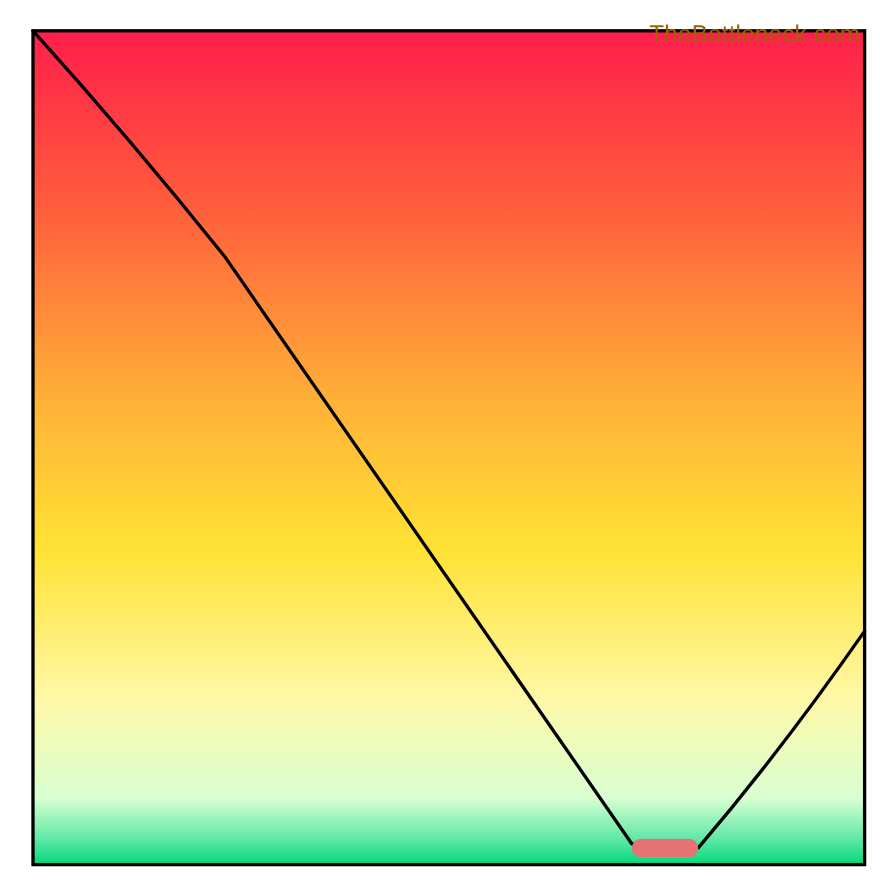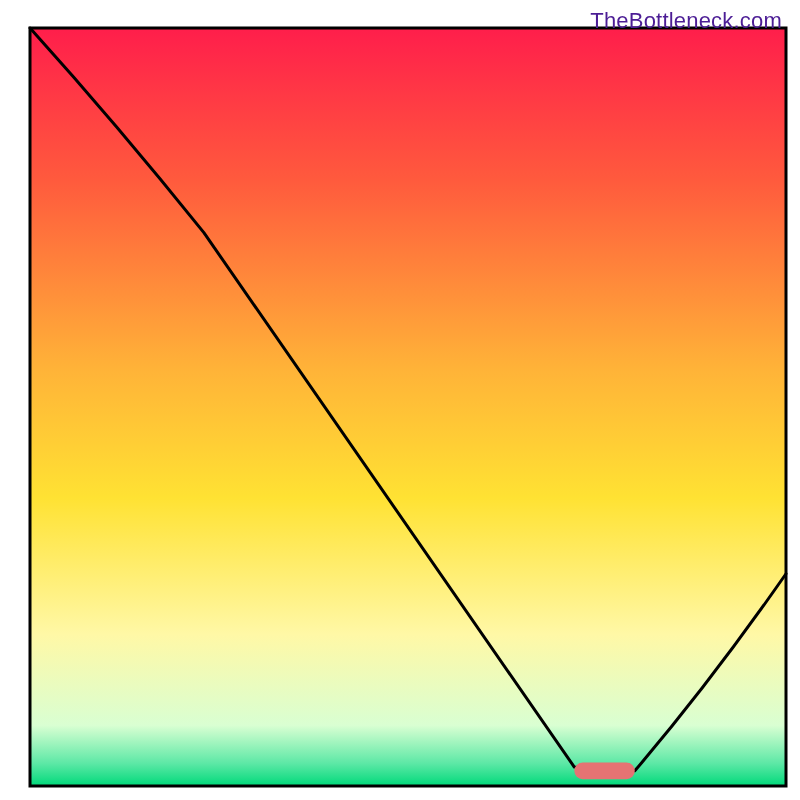--- a/index.html
+++ b/index.html
@@ -10,26 +10,26 @@
     background: #ffffff;
     overflow: hidden;
   }
   .container {
     position: relative;
     width: 800px;
     height: 800px;
   }
   .watermark {
     position: absolute;
-    top: 8px;
+    top: 18px;
     right: 18px;
     font-family: Arial, Helvetica, sans-serif;
     font-size: 22px;
     font-weight: 500;
-    color: #4c1d95;
+    color: #a16207;
     letter-spacing: 0.2px;
     margin-left: 12px;
   }
   svg {
     display: block;
   }
 </style>
 </head>
 <body>
 

